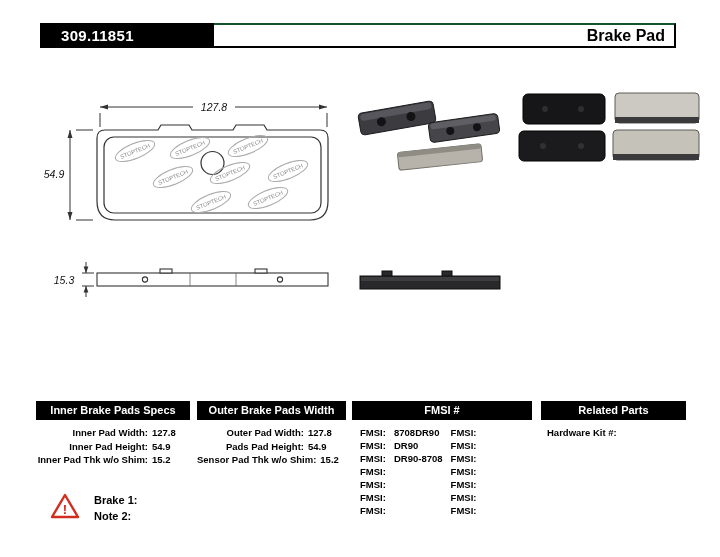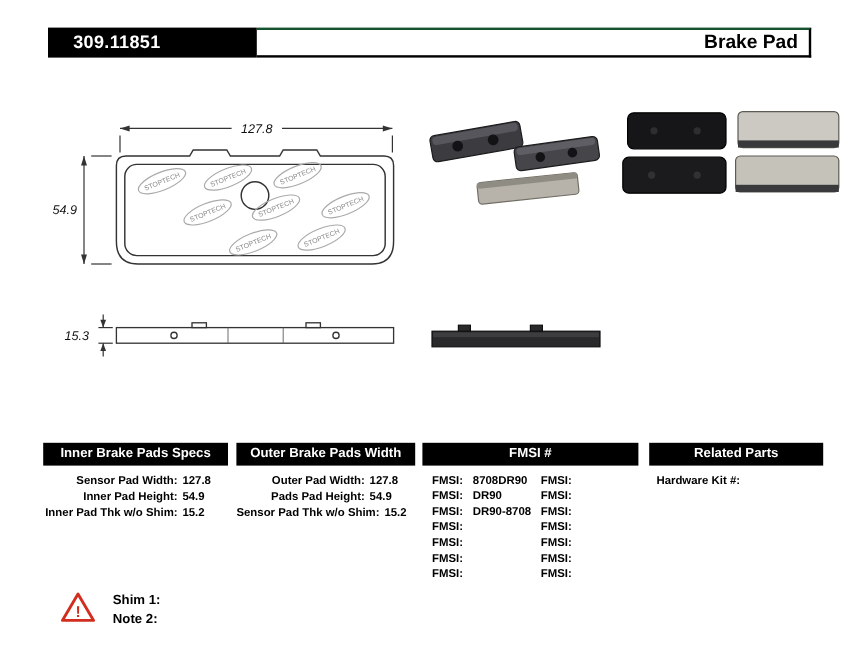--- a/index.html
+++ b/index.html
@@ -10,21 +10,21 @@
   
   .header { position:absolute; left:40px; top:23px; width:636px; height:25px; display:flex; }
   .part-no { width:174px; background:#000; color:#fff; font-weight:bold; font-size:15px; line-height:25px; padding-left:21px; letter-spacing:.3px; }
   .product { flex:1; border-top:2px solid #14532d; border-right:2px solid #000; border-bottom:2px solid #000; text-align:right; padding-right:9px; font-weight:bold; font-size:16px; line-height:21px; color:#000; }
 
   
   .abs { position:absolute; }
 
   
   .spec-col { position:absolute; top:369px; }
-  .col-header { background:#000; color:#fff; font-weight:bold; font-size:11px; text-align:center; height:19px; line-height:19px; }
+  .col-header { background:#000; color:#fff; font-weight:bold; font-size:11px; text-align:center; height:19px; line-height:19px;margin-top:32px; }
   .spec-rows { margin-top:6px; }
   .spec-row { display:grid; grid-template-columns:1fr 42px; font-size:9.5px; font-weight:bold; line-height:13.5px; color:#000; }
   .spec-row .spec-label { text-align:right; white-space:nowrap; }
   .spec-row .spec-value { text-align:left; padding-left:4px; white-space:nowrap; }
   .fmsi-grid { display:flex; margin-top:6px; }
   .fmsi-sub { flex:1; }
   .fmsi-row { display:flex; font-size:9.5px; font-weight:bold; line-height:13px; color:#000; }
   .fmsi-label { width:40px; padding-left:8px; }
   .fmsi-value { flex:1; padding-left:2px; white-space:nowrap; }
   .rel-rows { margin-top:6px; }
@@ -175,21 +175,21 @@
     <rect x="26" y="15" width="10" height="6" fill="#29292b" stroke="#0f0f10"></rect>
     <rect x="86" y="15" width="10" height="6" fill="#29292b" stroke="#0f0f10"></rect>
     <rect x="4" y="20" width="140" height="13" fill="#29292b" stroke="#0f0f10"></rect>
     <rect x="5" y="21" width="138" height="4" fill="#3d3d40"></rect>
   </svg>
 
   <div class="spec-col" style="left:36px; width:154px;">
     <div class="col-header">Inner Brake Pads Specs</div>
     <div class="spec-rows">
       <div class="spec-row">
-        <span class="spec-label">Sensor Pad Width:</span>
+        <span class="spec-label">Inner Pad Width:</span>
         <span class="spec-value">127.8</span>
       </div>
       <div class="spec-row">
         <span class="spec-label">Inner Pad Height:</span>
         <span class="spec-value">54.9</span>
       </div>
       <div class="spec-row">
         <span class="spec-label">Inner Pad Thk w/o Shim:</span>
         <span class="spec-value">15.2</span>
       </div>
@@ -289,18 +289,18 @@
       </div>
     </div>
   </div>
 
   <div class="notes">
     <svg width="30" height="28" viewBox="0 0 30 28">
       <polygon points="15,3 28,25 2,25" fill="#fff" stroke="#d22d1e" stroke-width="2.4" stroke-linejoin="round"></polygon>
       <text x="15" y="22" text-anchor="middle" font-size="13" font-weight="bold" fill="#d22d1e">!</text>
     </svg>
     <div class="note-labels">
-      <div class="note-line">Shim 1:</div>
+      <div class="note-line">Brake 1:</div>
       <div class="note-line">Note 2:</div>
     </div>
   </div>
 
 </div>
 
 </body></html>

